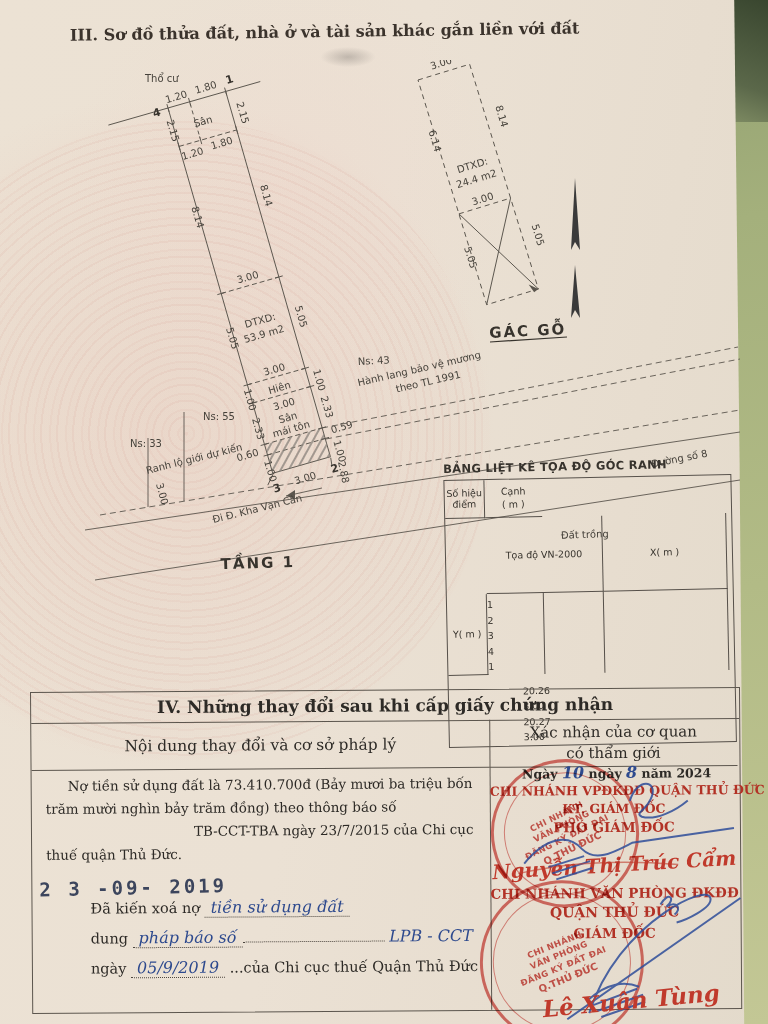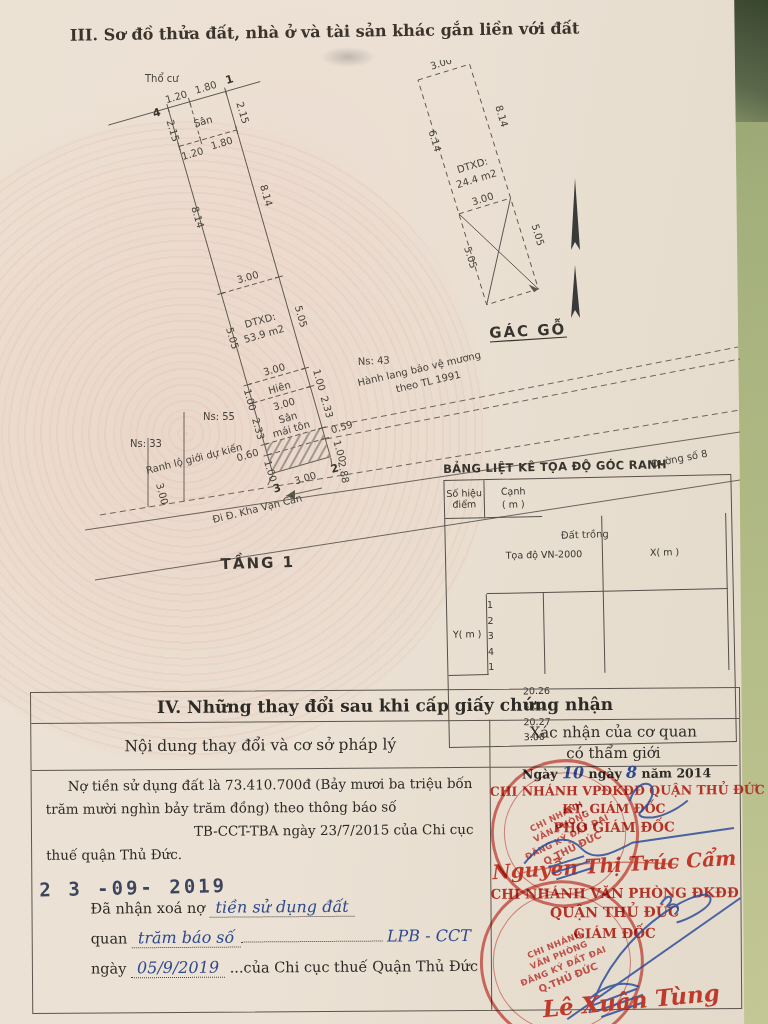--- a/index.html
+++ b/index.html
@@ -260,40 +260,40 @@
   </div>
   <div class="s4-vline"></div>
 
   <div class="s4-para">
     <span>Nợ tiền sử dụng đất là 73.410.700đ (Bảy mươi ba triệu bốn trăm mười nghìn bảy trăm đồng) theo thông báo số</span><span class="gap"></span><span>TB-CCT-TBA ngày 23/7/2015 của Chi cục thuế quận Thủ Đức.</span>
   </div>
 
   <div class="datestamp">2 3 -09- 2019</div>
 
   <div class="hwline" style="left:58px;top:206px;">
-    <span>Đã nhận xoá nợ</span>
+    <span>Đã kiến xoá nợ</span>
     <span class="hw dots">tiền sử dụng đất</span>
   </div>
   <div class="hwline" style="left:58px;top:236px;">
-    <span>quan</span>
-    <span class="hw dots">trăm báo số</span><span class="dots" style="display:inline-block;width:130px;"></span>
+    <span>dung</span>
+    <span class="hw dots">pháp báo số</span><span class="dots" style="display:inline-block;width:130px;"></span>
     <span class="hw">LPB - CCT</span>
   </div>
   <div class="hwline" style="left:58px;top:266px;">
     <span>ngày</span>
     <span class="hw dots">05/9/2019</span>
     <span>...của Chi cục thuế Quận Thủ Đức</span>
   </div>
 
   <div class="r-date">
     <span>Ngày</span>
     <span class="hw">10</span>
     <span>ngày</span>
     <span class="hw">8</span>
-    <span>năm 2014</span>
+    <span>năm 2024</span>
   </div>
   <div class="redline" style="top:94px;font-size:12.5px;">CHI NHÁNH VPĐKĐĐ QUẬN THỦ ĐỨC</div>
   <div class="redline" style="top:112px;font-size:12.5px;">KT. GIÁM ĐỐC</div>
   <div class="redline" style="top:130px;font-size:13.5px;">PHÓ GIÁM ĐỐC</div>
   <div class="redline scriptred" style="top:164px;font-size:20px;transform:rotate(-3deg);">Nguyễn Thị Trúc Cẩm</div>
   <div class="redline" style="top:196px;font-size:13.5px;">CHI NHÁNH VĂN PHÒNG ĐKĐĐ</div>
   <div class="redline" style="top:215px;font-size:14px;">QUẬN THỦ ĐỨC</div>
   <div class="redline" style="top:236px;font-size:13.5px;">GIÁM ĐỐC</div>
 
   <div class="stamp" style="left:459px;top:70px;width:142px;height:142px;transform:rotate(-12deg);">

